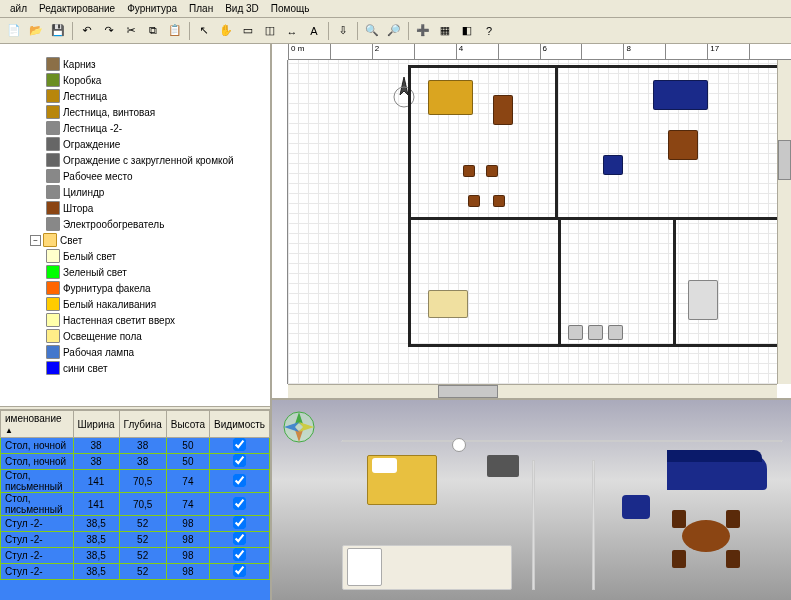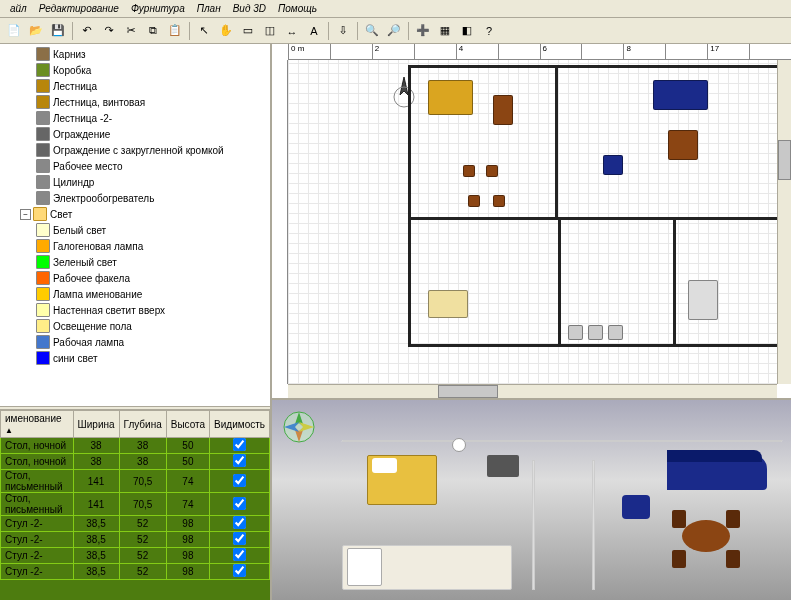--- a/index.html
+++ b/index.html
@@ -1,34 +1,34 @@
 <!DOCTYPE html>
 <html><head>
 <meta charset="utf-8">
 <style>
 * { margin: 0; padding: 0; box-sizing: border-box; font-family: Tahoma, sans-serif; font-size: 10px; }
 body { background: #ece9d8; width: 791px; height: 600px; overflow: hidden; }
 .menubar { height: 18px; background: #ece9d8; display: flex; align-items: center; padding: 0 4px; border-bottom: 1px solid #aca899; }
-.menubar span { padding: 2px 6px; cursor: default; font-style: italic; }
+.menubar span { padding: 2px 6px; cursor: default; }
 .toolbar { height: 26px; background: #ece9d8; display: flex; align-items: center; padding: 0 4px; gap: 2px; border-bottom: 1px solid #aca899; }
 .tb-btn { width: 20px; height: 20px; display: flex; align-items: center; justify-content: center; cursor: pointer; border-radius: 2px; }
 .tb-sep { width: 1px; height: 18px; background: #aca899; margin: 0 2px; }
 .workspace { display: flex; height: 556px; }
 .left-panel { width: 272px; display: flex; flex-direction: column; border-right: 2px solid #aca899; }
-.tree-panel { flex: 1; background: white; overflow-y: auto; padding: 2px; }
+.tree-panel { flex: 1; background: white; overflow-y: auto; padding: 12px; }
 .tree-item { display: flex; align-items: center; padding: 1px 2px; cursor: default; white-space: nowrap; }
 .tree-item.cat { font-weight: normal; }
 .tree-item .exp { width: 11px; height: 11px; border: 1px solid #808080; display: inline-flex; align-items: center; justify-content: center; margin-right: 2px; font-size: 8px; background: white; }
 .tree-item .ico { width: 14px; height: 14px; margin-right: 3px; display: inline-block; }
 .tree-item.indent1 { padding-left: 18px; }
 .tree-item.indent2 { padding-left: 34px; }
 .ico-folder { background: #ffd978; border: 1px solid #c09020; border-radius: 1px; }
 .ico-item { border: 1px solid #888; border-radius: 1px; }
 .splitter-h { height: 4px; background: #ece9d8; border-top: 1px solid #aca899; border-bottom: 1px solid #aca899; cursor: row-resize; }
-.table-panel { height: 190px; background: #4d7c0f; overflow: auto; }
+.table-panel { height: 190px; background: #3b82f6; overflow: auto; }
 .props-table { width: 100%; border-collapse: collapse; }
 .props-table th { background: #ece9d8; border: 1px solid #aca899; padding: 2px 4px; font-weight: normal; text-align: left; position: sticky; top: 0; }
 .props-table td { border: 1px solid #84cc16; padding: 0 4px; text-align: center; }
 .props-table td:first-child { text-align: left; }
 .props-table input[type=checkbox] { margin: 0; }
 .right-panel { flex: 1; display: flex; flex-direction: column; }
 .plan-view { flex: 1; background: white; position: relative; overflow: hidden; border-bottom: 2px solid #aca899; }
 .ruler-h { height: 16px; background: white; border-bottom: 1px solid #888; display: flex; margin-left: 16px; }
 .ruler-h span { flex: 1; border-left: 1px solid #888; font-size: 8px; padding-left: 2px; }
 .ruler-v { position: absolute; left: 0; top: 16px; width: 16px; bottom: 14px; background: white; border-right: 1px solid #888; }
@@ -119,47 +119,47 @@
         </div>
         <div class="tree-item indent2">
           <span class="ico ico-item" style="background: rgb(136, 136, 136);"></span>
           <span>Рабочее место</span>
         </div>
         <div class="tree-item indent2">
           <span class="ico ico-item" style="background: rgb(136, 136, 136);"></span>
           <span>Цилиндр</span>
         </div>
         <div class="tree-item indent2">
+          <span class="ico ico-item" style="background: rgb(139, 69, 19);"></span>
+          <span>Штора</span>
+        </div>
+        <div class="tree-item indent2">
           <span class="ico ico-item" style="background: rgb(136, 136, 136);"></span>
           <span>Электрообогреватель</span>
         </div>
         <div class="tree-item indent1 cat">
           <span class="exp">−</span>
           <span class="ico ico-folder"></span>
           <span>Свет</span>
         </div>
         <div class="tree-item indent2">
           <span class="ico ico-item" style="background: rgb(255, 255, 204);"></span>
           <span>Белый свет</span>
         </div>
         <div class="tree-item indent2">
-          <span class="ico ico-item" style="background: rgb(255, 170, 0);"></span>
-          <span>Галогеновая лампа</span>
-        </div>
-        <div class="tree-item indent2">
           <span class="ico ico-item" style="background: rgb(0, 255, 0);"></span>
           <span>Зеленый свет</span>
         </div>
         <div class="tree-item indent2">
           <span class="ico ico-item" style="background: rgb(255, 102, 0);"></span>
-          <span>Рабочее факела</span>
+          <span>Фурнитура факела</span>
         </div>
         <div class="tree-item indent2">
           <span class="ico ico-item" style="background: rgb(255, 204, 0);"></span>
-          <span>Лампа именование</span>
+          <span>Белый накаливания</span>
         </div>
         <div class="tree-item indent2">
           <span class="ico ico-item" style="background: rgb(255, 255, 170);"></span>
           <span>Настенная светит вверх</span>
         </div>
         <div class="tree-item indent2">
           <span class="ico ico-item" style="background: rgb(255, 238, 136);"></span>
           <span>Освещение пола</span>
         </div>
         <div class="tree-item indent2">

